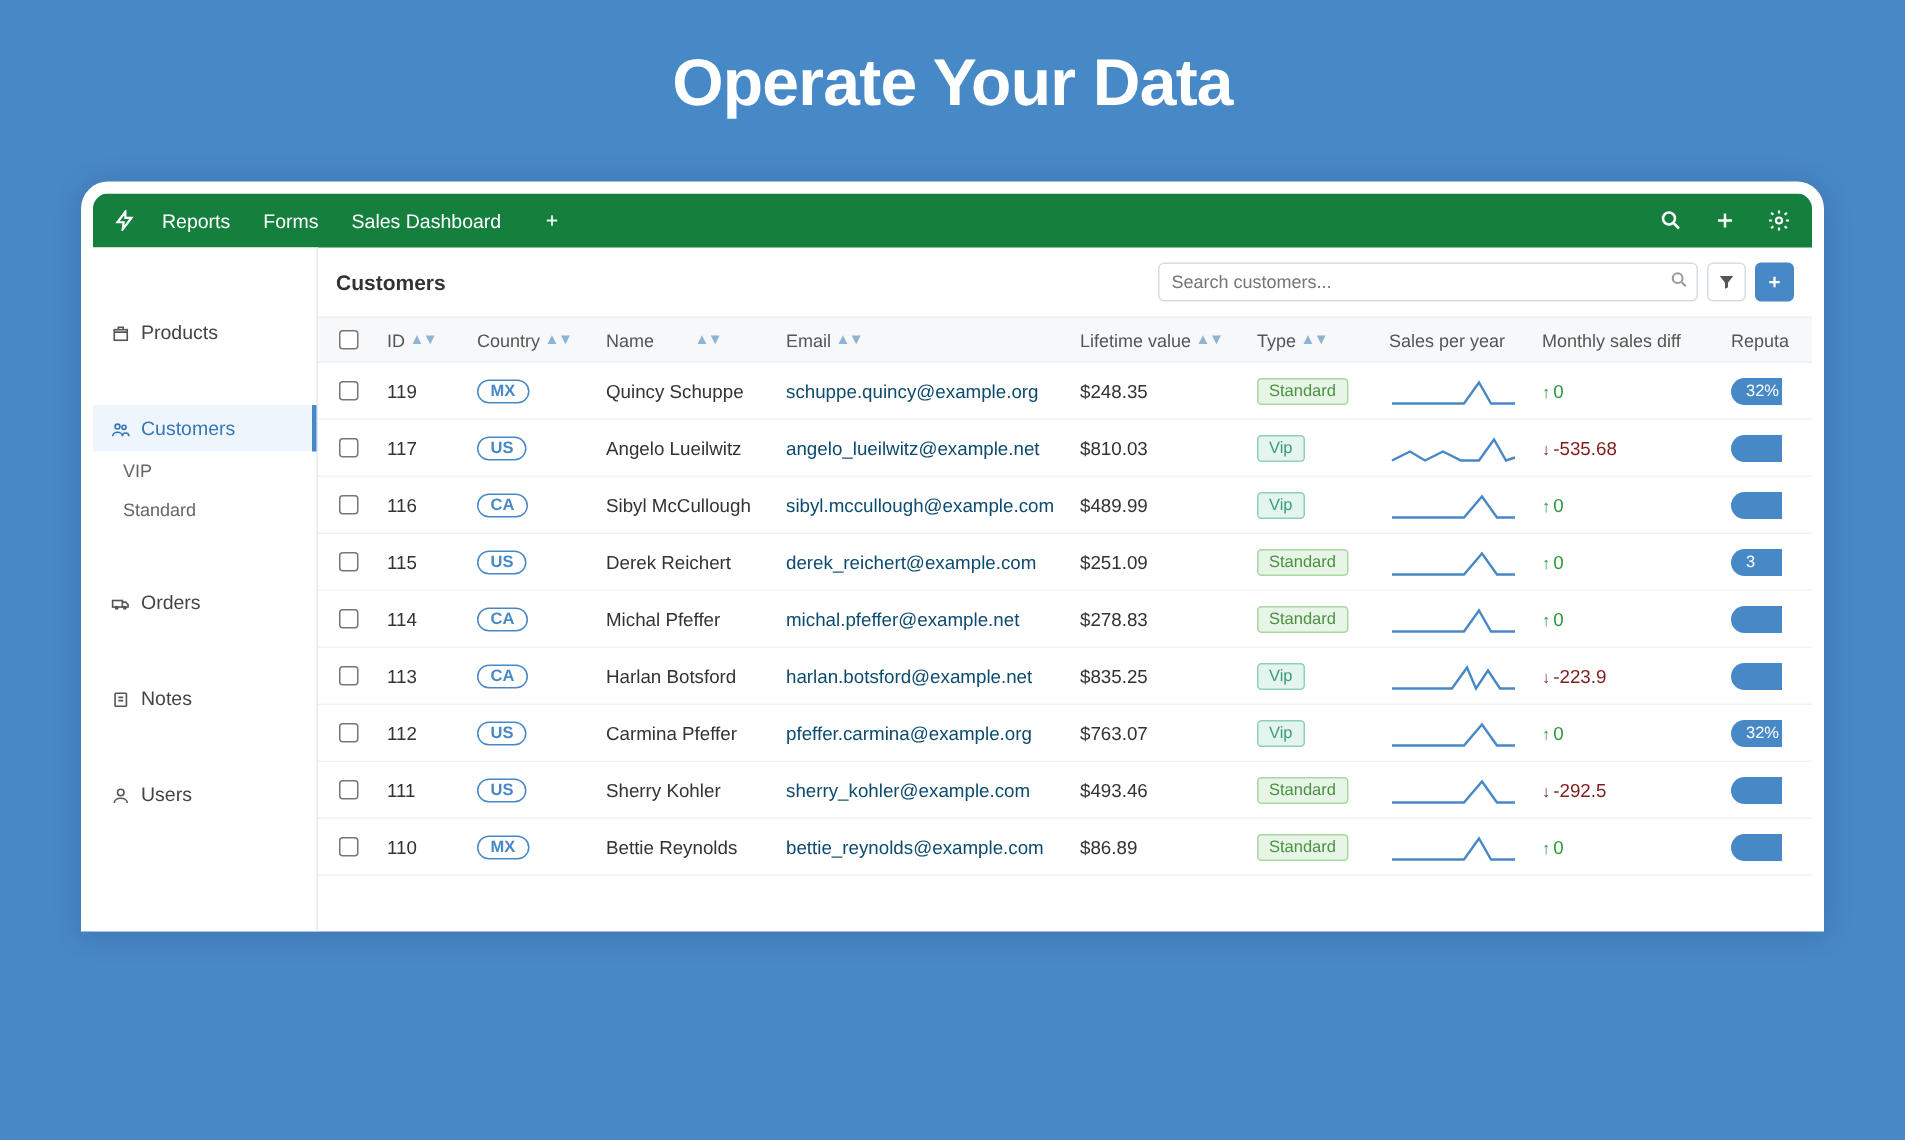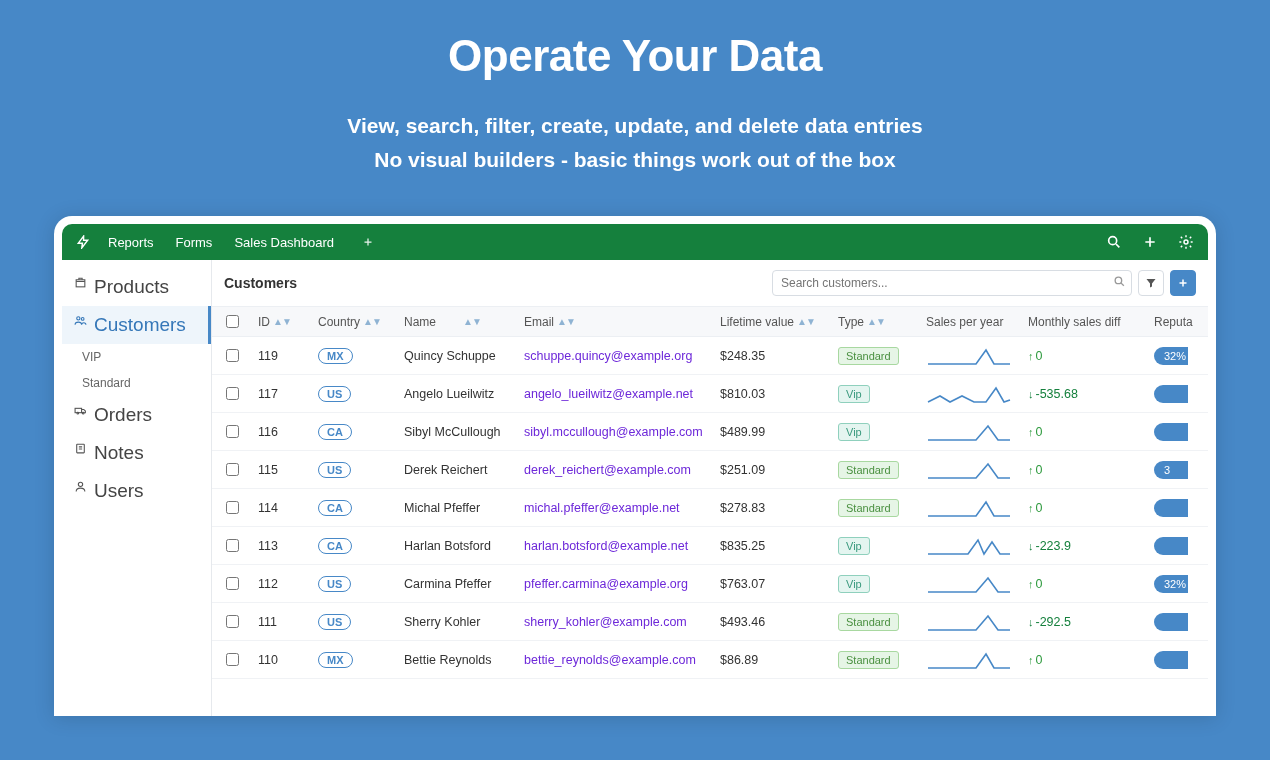--- a/index.html
+++ b/index.html
@@ -10,21 +10,21 @@
 .app-window { background: #fff; border-radius: 18px 18px 0 0; margin: 40px 54px 0 54px; height: 500px; overflow: hidden; box-shadow: 0 2px 20px rgba(0,0,0,0.15); padding: 8px 8px 0 8px; }
 .app-inner { border-radius: 10px 10px 0 0; overflow: hidden; height: 100%; }
 .topbar { background: #15803d; height: 36px; display: flex; align-items: center; padding: 0 14px; color: #fff; font-size: 13px; }
 .topbar .logo { margin-right: 18px; display:flex; align-items:center; }
 .topbar .nav-item { margin-right: 22px; cursor: pointer; }
 .topbar .nav-add { margin-left: 6px; cursor: pointer; opacity: 0.9; }
 .topbar .spacer { flex: 1; }
 .topbar .top-icon { margin-left: 20px; cursor: pointer; display:flex; align-items:center; }
 .body { display: flex; height: calc(100% - 36px); }
 .sidebar { width: 150px; border-right: 1px solid #e6e9ed; padding-top: 8px; background:#fff; }
-.side-item { display: flex; align-items: flex-start; font-size: 19px; color: #444; padding: 8px 10px; cursor: pointer; }
+.side-item { display: flex; align-items: flex-end; font-size: 13px; color: #444; padding: 8px 10px; cursor: pointer; margin-top: 33px; }
 .side-item.active { color: #3577b8; background: #eef5fb; border-right: 3px solid #4788c7; font-weight:500; }
 .side-item .side-icon { width: 16px; margin-right: 6px; display:inline-flex; align-items:center; justify-content:center; color:#555; }
 .side-item.active .side-icon { color:#3577b8; }
 .side-sub { font-size: 12px; color: #666; padding: 6px 10px 6px 20px; cursor: pointer; }
 .main { flex: 1; display: flex; flex-direction: column; overflow: hidden; }
 .pagehead { display: flex; align-items: center; padding: 10px 12px; border-bottom: 1px solid #eceff3; }
 .pagehead .title { font-size: 14px; font-weight: 700; color: #333; }
 .pagehead .spacer { flex: 1; }
 .searchwrap { position: relative; }
 .searchwrap input { width: 360px; height: 26px; border: 1px solid #d8dde3; border-radius: 4px; padding: 0 26px 0 8px; font-size: 12px; color:#333; }
@@ -41,40 +41,36 @@
 .c-ltv{width:118px;}
 .c-type{width:88px;}
 .c-spy{width:102px;}
 .c-diff{width:126px;}
 .c-rep{width:60px;}
 .sort { color:#8fb3d3; margin-left:3px; font-size:10px; letter-spacing:-1px;}
 .rows { overflow:hidden; }
 .row { display:flex; align-items:center; height:38px; border-bottom:1px solid #f0f2f5; font-size:12.5px; color:#333; }
 .row .c-chk input, .thead .c-chk input { width:13px;height:13px; border:1px solid #ccc; }
 .country-pill { border:1.5px solid #4788c7; color:#4788c7; border-radius:12px; padding:1px 8px; font-size:11px; font-weight:600; background:#fff; display:inline-block;}
-.email-link { color:#6d28d9; text-decoration:none; }
+.email-link { color:#0c4a6e; text-decoration:none; }
 .badge { border-radius:3px; padding:2px 7px; font-size:11px; font-weight:500; display:inline-block; }
 .badge.std { background:#e6f5e6; border:1px solid #a8d8a0; color:#4a9040; }
 .badge.vip { background:#e4f5f0; border:1px solid #8fd0bd; color:#3a9a7e; }
 .spark { width:86px; height:24px; }
 .diff.up { color:#2e9a3e; font-weight:500; }
-.diff.down { color:#15803d; font-weight:500; }
+.diff.down { color:#7f1d1d; font-weight:500; }
 .diff .arrow{ font-size:11px; margin-right:2px;}
 .rep-pill { background:#4788c7; color:#fff; border-radius:10px 0 0 10px; padding:2px 0 15px 10px; font-size:11px; display:inline-block; min-width:34px; height:18px; line-height:14px;}
 svg { display:block; }
 </style>
 </head>
 <body>
 
 <div class="hero">
   <h1>Operate Your Data</h1>
-  <p>
-    <span>View, search, filter, create, update, and delete data entries</span><br>
-    <span>No visual builders - basic things work out of the box</span>
-  </p>
 </div>
 
 <div class="app-window">
  <div class="app-inner">
   <div class="topbar">
     <span class="logo">
       <svg width="14" height="14" viewBox="0 0 24 24" fill="none" stroke="#fff" stroke-width="2.5">
             <path d="M13 2 L4 14 L11 14 L10 22 L20 9 L13 9 Z"></path>
           </svg>
     </span>

